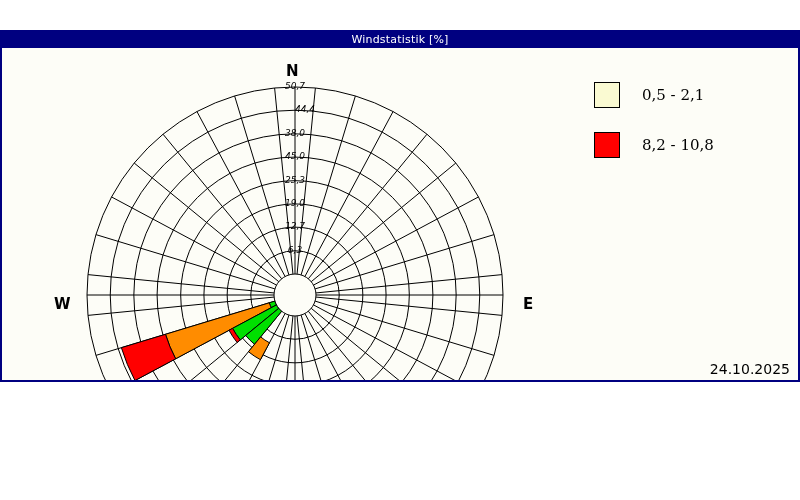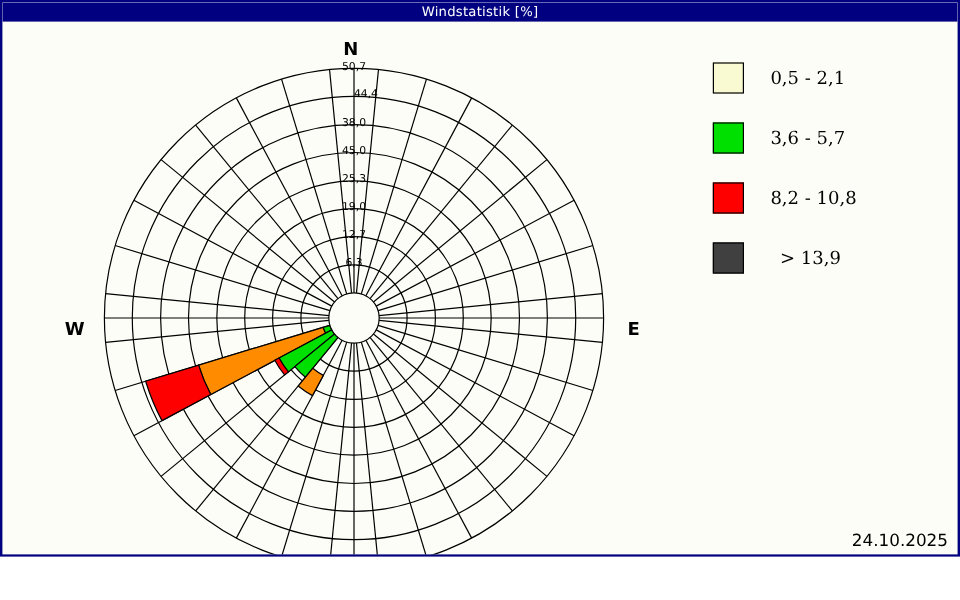--- a/index.html
+++ b/index.html
@@ -3,26 +3,27 @@
 <meta charset="utf-8">
 <style>
   html, body {
     margin: 0;
     padding: 0;
     background: #ffffff;
   }
   #app {
     position: relative;
     width: 800px;
-    height: 464px;
+    height: 352px;
     box-sizing: border-box;
     background: #fdfdf7;
     border: 2px solid #000080;
     font-family: "DejaVu Sans", sans-serif;
     overflow: hidden;
+    margin-top: 30px;
   }
   
   #titlebar {
     position: absolute;
     left: 0; top: 0;
     width: 796px;
     height: 16px;
     background: #000080;
     color: #ffffff;
     font-size: 11px;
@@ -54,20 +55,21 @@
   #lbl-E { left: 521px; top: 247px; }
 
   .radial-tick {
     position: absolute;
     font-size: 9px;
     color: #000000;
     text-align: center;
     width: 40px;
     font-family: "DejaVu Sans", sans-serif;
     user-select: none;
+    font-style: italic;
   }
 
   
   #legend {
     position: absolute;
     left: 580px;
     top: 38px;
     width: 210px;
   }
   .legend-row {
@@ -184,28 +186,20 @@
         <div class="radial-tick" style="left: 273px; top: 33px;">50,7</div>
       </div>
   </div>
 
   <div id="legend">
       <div class="legend-row">
         <div class="legend-swatch" style="background: rgb(250, 250, 210);"></div>
         <div class="legend-label">0,5 - 2,1</div>
       </div>
       <div class="legend-row">
-        <div class="legend-swatch" style="background: rgb(0, 224, 0);"></div>
-        <div class="legend-label">3,6 - 5,7</div>
-      </div>
-      <div class="legend-row">
         <div class="legend-swatch" style="background: rgb(255, 0, 0);"></div>
         <div class="legend-label">8,2 - 10,8</div>
       </div>
-      <div class="legend-row">
-        <div class="legend-swatch" style="background: rgb(64, 64, 64);"></div>
-        <div class="legend-label gt">&gt; 13,9</div>
-      </div>
     </div>
 
   <div id="datestamp">24.10.2025</div>
 
 </div>
 
 </body></html>

